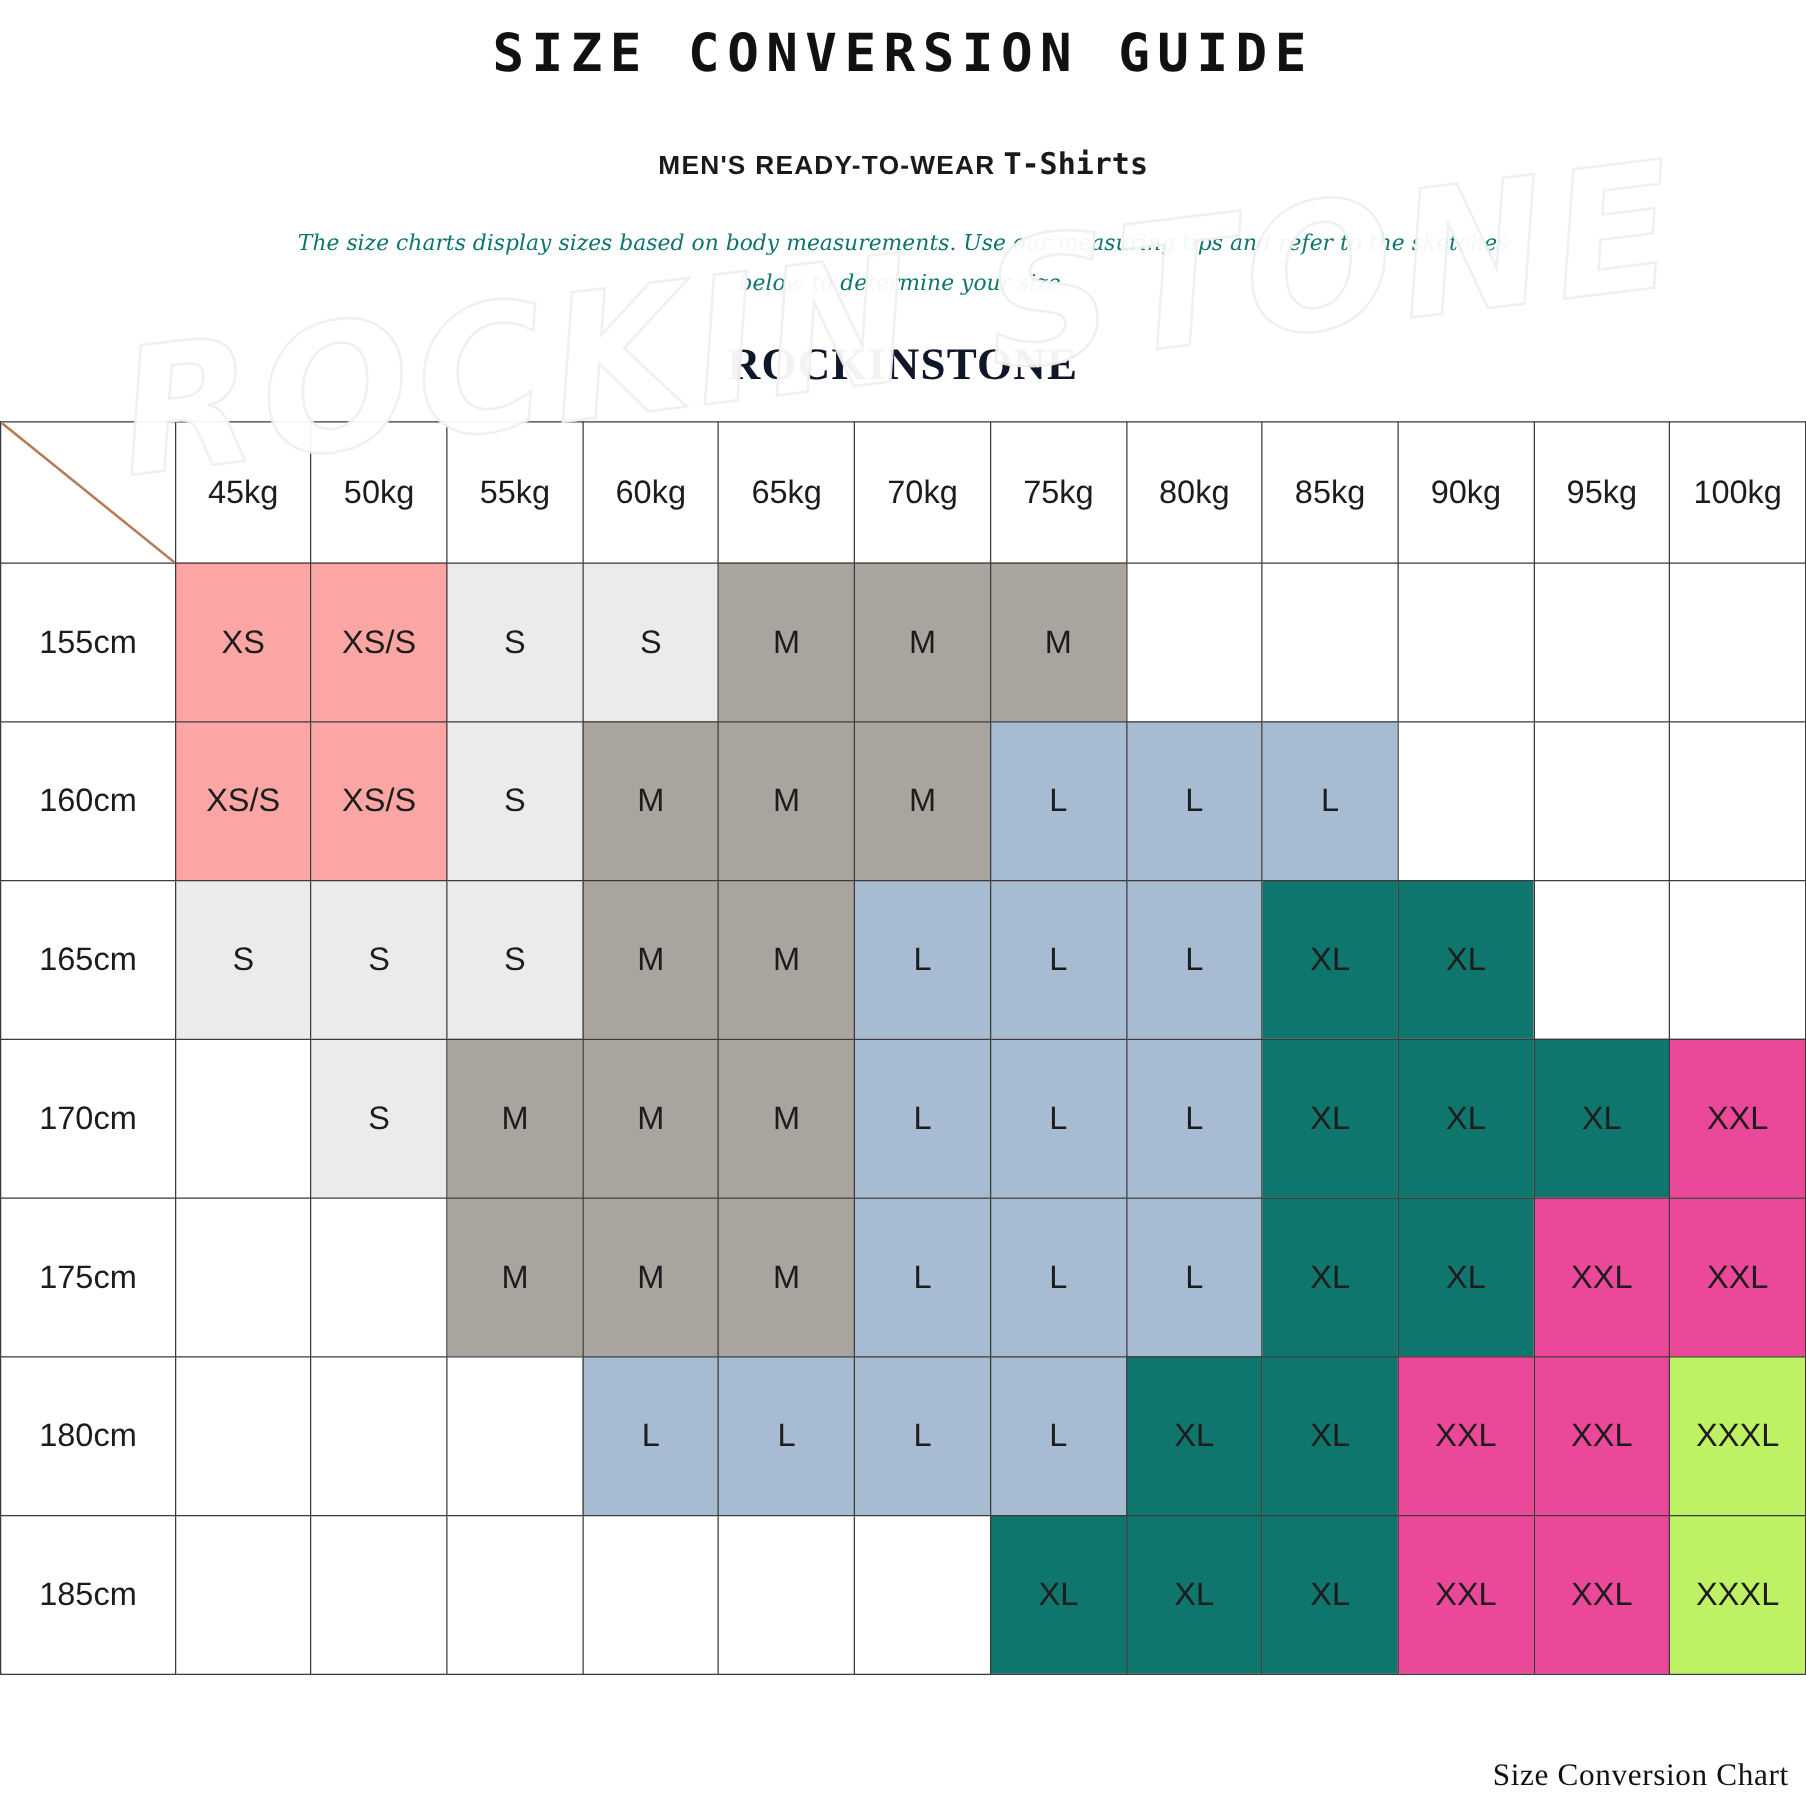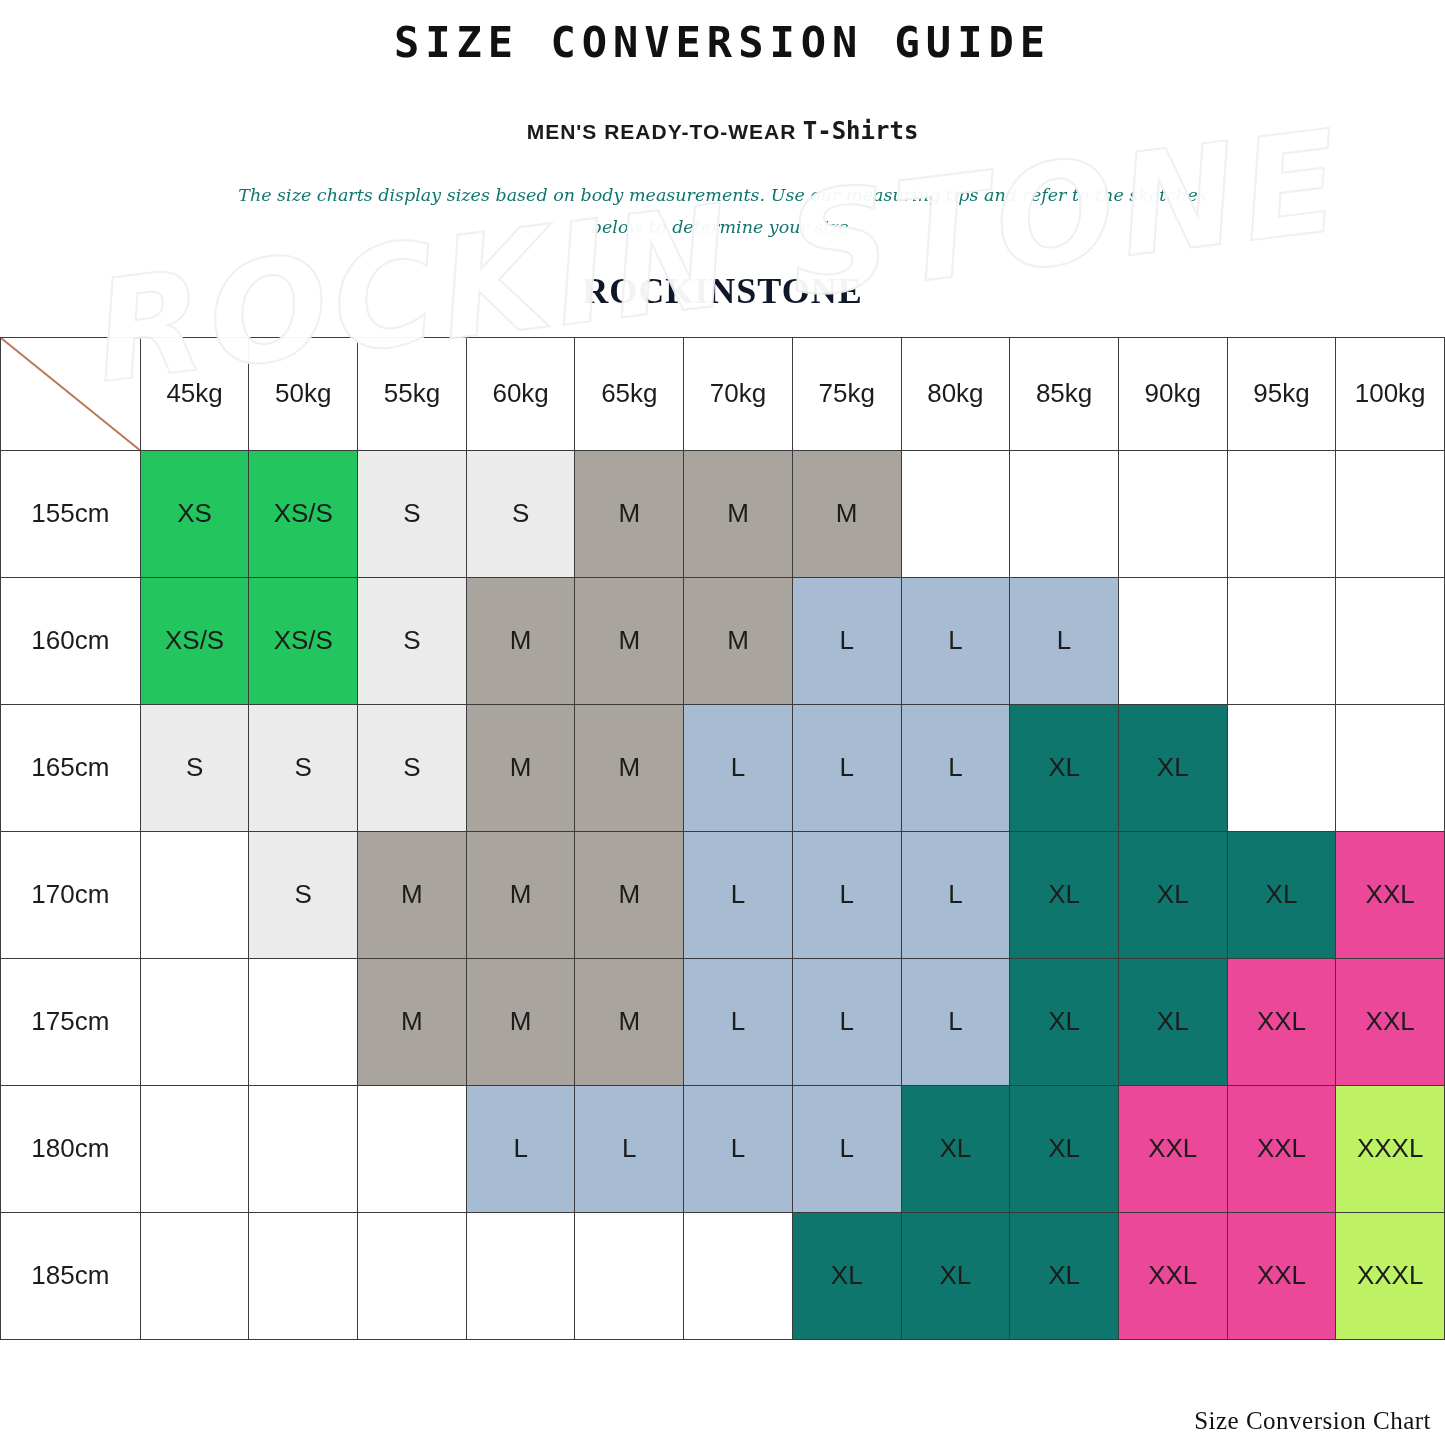--- a/index.html
+++ b/index.html
@@ -123,21 +123,21 @@
   .corner-cell svg {
     display: block;
     width: 100%;
     height: 100%;
   }
 
   .row-head { font-size: 26px; }
 
   
   .c-empty { background: #ffffff; }
-  .c-xs    { background: #22c55e; }
+  .c-xs    { background: #fca5a5; }
   .c-s     { background: #ebebeb; }
   .c-m     { background: #aaa49f; }
   .c-l     { background: #a7bbd2; }
   .c-xl    { background: #0f766e; }
   .c-xxl   { background: #ec4899; }
   .c-xxxl  { background: #bef264; }
 
   .footer {
     position: absolute;
     right: 14px;

